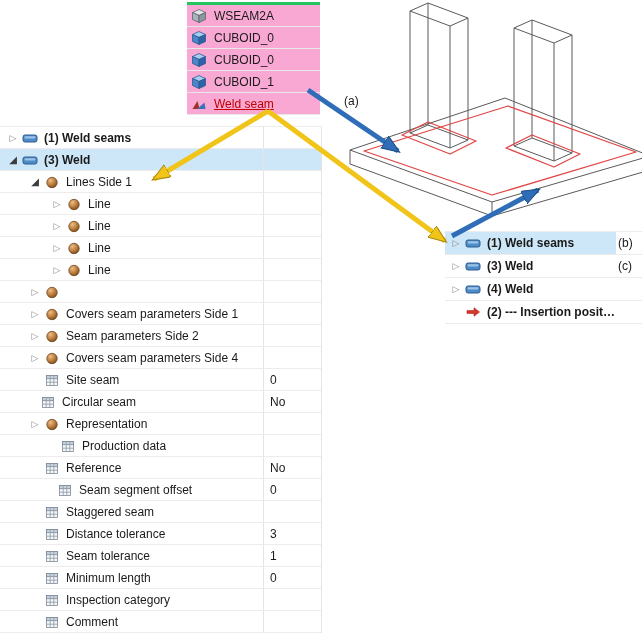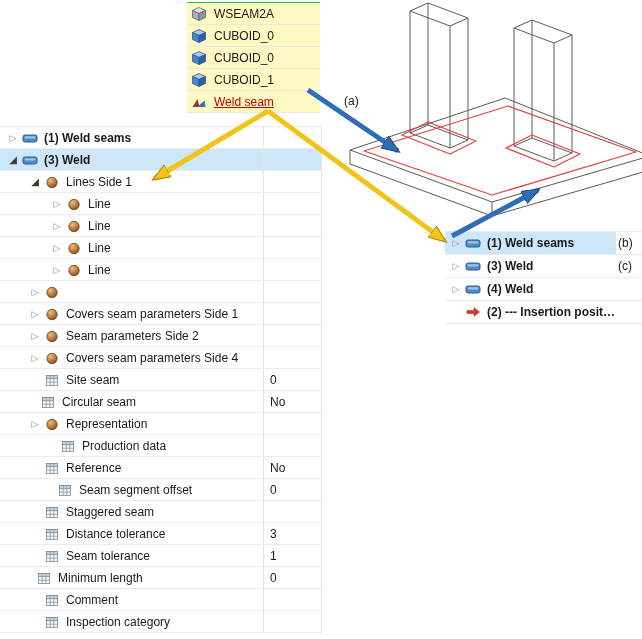--- a/index.html
+++ b/index.html
@@ -15,21 +15,21 @@
   }
   .icon{width:16px;height:16px;flex:none;margin-right:6px;}
   .icon svg{width:16px;height:16px;display:block;}
   .exp{width:18px;flex:none;font-size:9px;color:#8b8b8b;text-align:center;line-height:22px;}
   .exp.e{color:#3d3d3d;font-size:10px;}
   .lbl{white-space:nowrap;overflow:hidden;text-overflow:ellipsis;}
   .lbl.b{font-weight:bold;}
   .lbl.link{color:var(--link-red);text-decoration:underline;}
 
   
-  #top-tree{position:absolute;left:187px;top:2px;width:133px;border-top:1px solid #22c55e;background:#fef9c3;}
+  #top-tree{position:absolute;left:187px;top:2px;width:133px;border-top:3px solid #22c55e;background:#f9a8d4;}
   .trow{display:flex;align-items:center;height:22px;border-bottom:1px solid #e8e8e8;padding-left:4px;box-sizing:border-box;}
   .trow .lbl{margin-left:1px;}
 
   
   #left-panel{position:absolute;left:0;top:126px;width:321px;border-top:1px solid #ececec;border-right:1px solid #e4e4e4;background:#fff;}
   .lrow{display:flex;align-items:center;height:22px;border-bottom:1px solid #ececec;box-sizing:border-box;}
   .lrow.sel{background:var(--sel-bg);}
   .lname{display:flex;align-items:center;flex:1;min-width:0;height:100%;}
   .lval{width:58px;flex:none;border-left:1px solid #e4e4e4;height:100%;display:flex;align-items:center;padding-left:6px;box-sizing:border-box;}
 
@@ -362,21 +362,21 @@
             <rect x="2.5" y="3.5" width="11" height="10" fill="#f4f6f8" stroke="#7d8894" stroke-width="0.8"></rect>
             <rect x="2.5" y="3.5" width="11" height="3.2" fill="#c7d3de" stroke="#7d8894" stroke-width="0.8"></rect>
             <path d="M2.5 10.2 H13.5 M6.2 3.5 V13.5 M9.8 3.5 V13.5" stroke="#95a0ac" stroke-width="0.9" fill="none"></path>
           </svg>
         </span>
       <span class="lbl">Seam tolerance</span>
     </div>
     <div class="lval">1</div>
   </div>
     <div class="lrow">
-    <div class="lname" style="padding-left: 18px;">
+    <div class="lname" style="padding-left: 26px;">
       <span class="exp"></span>
       <span class="icon">
           <svg viewBox="0 0 16 16">
             <rect x="2.5" y="3.5" width="11" height="10" fill="#f4f6f8" stroke="#7d8894" stroke-width="0.8"></rect>
             <rect x="2.5" y="3.5" width="11" height="3.2" fill="#c7d3de" stroke="#7d8894" stroke-width="0.8"></rect>
             <path d="M2.5 10.2 H13.5 M6.2 3.5 V13.5 M9.8 3.5 V13.5" stroke="#95a0ac" stroke-width="0.9" fill="none"></path>
           </svg>
         </span>
       <span class="lbl">Minimum length</span>
     </div>
@@ -385,35 +385,35 @@
     <div class="lrow">
     <div class="lname" style="padding-left: 26px;">
       <span class="exp"></span>
       <span class="icon">
           <svg viewBox="0 0 16 16">
             <rect x="2.5" y="3.5" width="11" height="10" fill="#f4f6f8" stroke="#7d8894" stroke-width="0.8"></rect>
             <rect x="2.5" y="3.5" width="11" height="3.2" fill="#c7d3de" stroke="#7d8894" stroke-width="0.8"></rect>
             <path d="M2.5 10.2 H13.5 M6.2 3.5 V13.5 M9.8 3.5 V13.5" stroke="#95a0ac" stroke-width="0.9" fill="none"></path>
           </svg>
         </span>
+      <span class="lbl">Inspection category</span>
+    </div>
+    <div class="lval"></div>
+  </div>
+    <div class="lrow">
+    <div class="lname" style="padding-left: 26px;">
+      <span class="exp"></span>
+      <span class="icon">
+          <svg viewBox="0 0 16 16">
+            <rect x="2.5" y="3.5" width="11" height="10" fill="#f4f6f8" stroke="#7d8894" stroke-width="0.8"></rect>
+            <rect x="2.5" y="3.5" width="11" height="3.2" fill="#c7d3de" stroke="#7d8894" stroke-width="0.8"></rect>
+            <path d="M2.5 10.2 H13.5 M6.2 3.5 V13.5 M9.8 3.5 V13.5" stroke="#95a0ac" stroke-width="0.9" fill="none"></path>
+          </svg>
+        </span>
       <span class="lbl">Comment</span>
-    </div>
-    <div class="lval"></div>
-  </div>
-    <div class="lrow">
-    <div class="lname" style="padding-left: 26px;">
-      <span class="exp"></span>
-      <span class="icon">
-          <svg viewBox="0 0 16 16">
-            <rect x="2.5" y="3.5" width="11" height="10" fill="#f4f6f8" stroke="#7d8894" stroke-width="0.8"></rect>
-            <rect x="2.5" y="3.5" width="11" height="3.2" fill="#c7d3de" stroke="#7d8894" stroke-width="0.8"></rect>
-            <path d="M2.5 10.2 H13.5 M6.2 3.5 V13.5 M9.8 3.5 V13.5" stroke="#95a0ac" stroke-width="0.9" fill="none"></path>
-          </svg>
-        </span>
-      <span class="lbl">Inspection category</span>
     </div>
     <div class="lval"></div>
   </div>
   </div>
 
 <div id="right-tree">
     <div class="rrow">
     <div class="rmain sel">
       <span class="exp">▷</span>
       <span class="icon">

